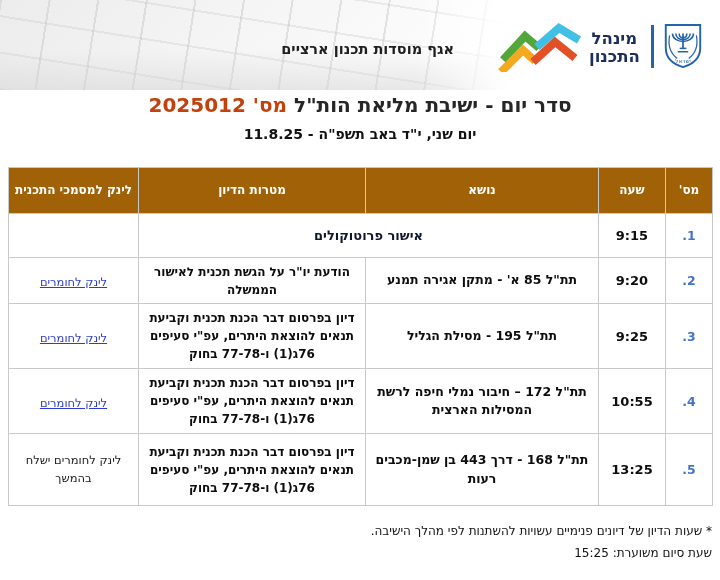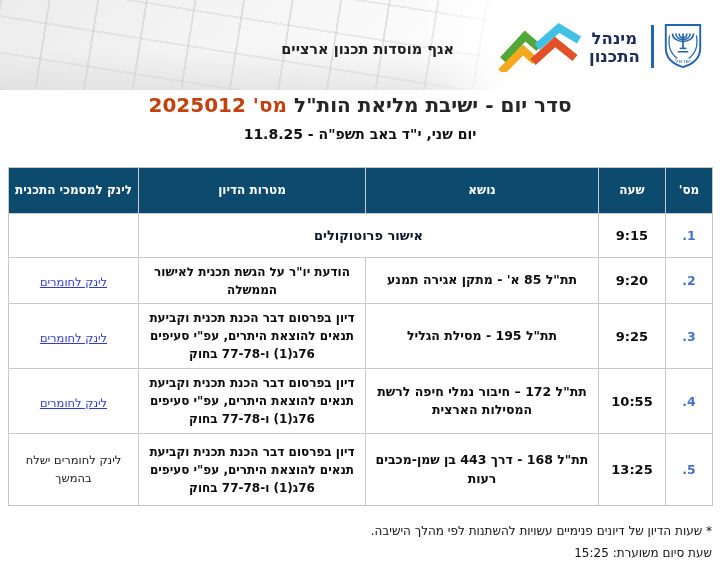--- a/index.html
+++ b/index.html
@@ -28,21 +28,21 @@
     font-size:20px;font-weight:bold;color:#262626;}
   .title .num{color:#c2410c;}
   .subtitle{position:absolute;top:126px;left:0;width:720px;text-align:center;direction:rtl;
     font-size:14px;font-weight:bold;color:#111;}
 
   
   table.agenda{position:absolute;top:167px;left:8px;width:704px;direction:rtl;
     border-collapse:collapse;table-layout:fixed;}
   .agenda td,.agenda th{border:1px solid #c9c9c9;vertical-align:middle;text-align:center;
     padding:2px 5px;overflow:hidden;}
-  .agenda thead th{background:#0c4a6e;color:#ffffff;font-size:12px;font-weight:600;line-height:1.35;}
+  .agenda thead th{background:#a16207;color:#ffffff;font-size:12px;font-weight:600;line-height:1.35;}
   .cell-num{color:#4472c4;font-weight:bold;font-size:12.5px;}
   .cell-num span,.cell-time span{direction:ltr;unicode-bidi:isolate;}
   .cell-time{font-weight:bold;font-size:13px;color:#0d0d0d;}
   .cell-topic{font-weight:bold;font-size:12.5px;color:#0d0d0d;line-height:1.45;}
   .cell-purpose{font-weight:bold;font-size:12px;color:#0d0d0d;line-height:1.5;}
   .cell-merged{font-weight:bold;font-size:13px;color:#0f172a;}
   .cell-link a{color:#2e3cd4;font-size:11.5px;text-decoration:underline;cursor:pointer;}
   .cell-link-plain{font-size:11.5px;color:#1a1a1a;font-weight:normal;line-height:1.5;}
 
   

